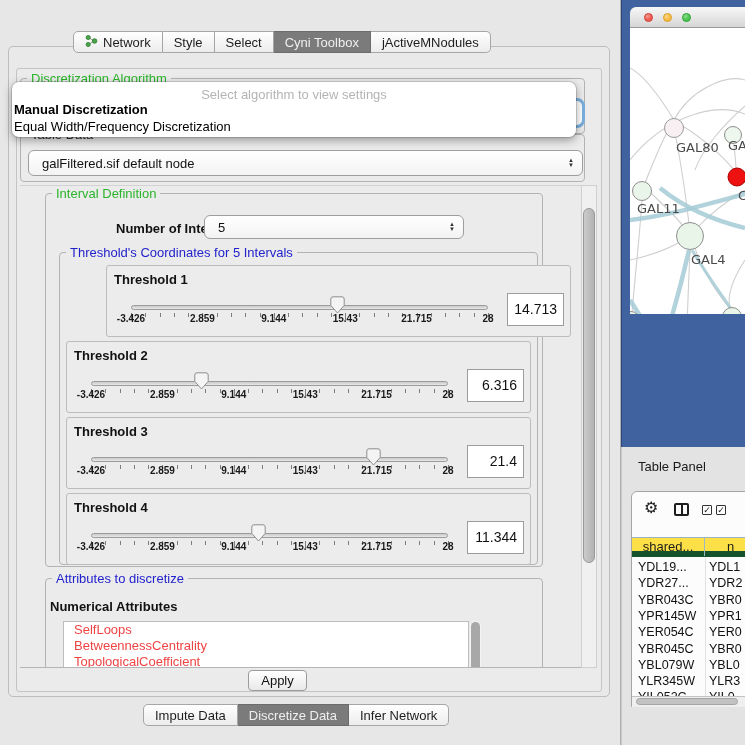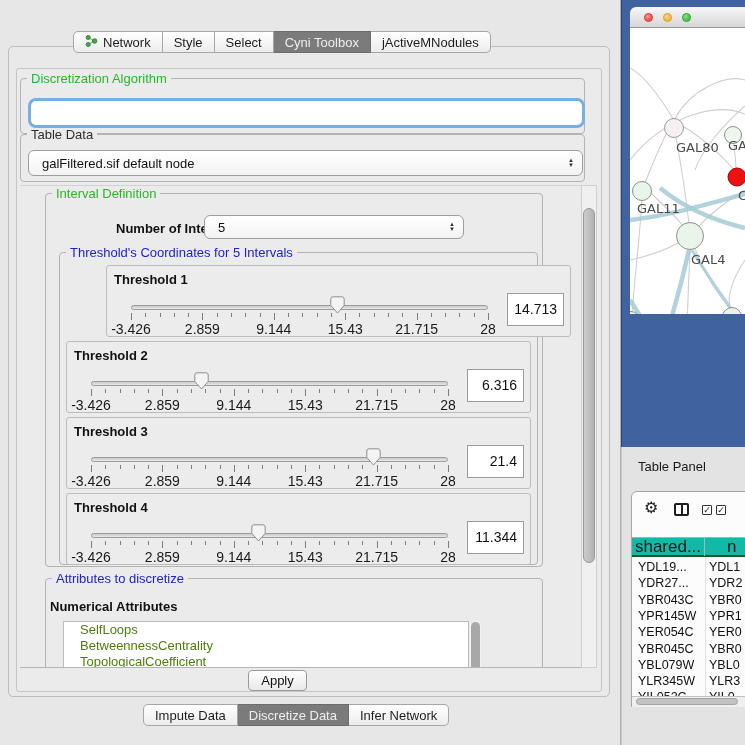--- a/index.html
+++ b/index.html
@@ -42,27 +42,27 @@
   #interval-box{left:25px;top:7px;width:498px;height:374px}
   #noi-label{position:absolute;left:70px;top:27px;font-weight:bold;font-size:13px;color:#111}
   #noi-combo{left:158px;top:21px;width:260px;height:24px}
   #thresholds-box{left:13px;top:58px;width:479px;height:313px;border:1px solid #b3b3b3;border-radius:4px;position:absolute;box-sizing:border-box}
   .tbox{position:absolute;left:6px;width:465px;height:72px;border:1px solid #bcbcbc;border-radius:3px;background:#ececec;box-sizing:border-box}
   .tlabel{position:absolute;left:7px;top:6px;font-weight:bold;font-size:13px;color:#111}
   .track{position:absolute;left:24px;top:39px;width:357px;height:5px;border:1px solid #9c9c9c;border-radius:3px;background:linear-gradient(#c9c9c9,#e8e8e8);box-sizing:border-box}
   .sthumb-svg{position:absolute;top:30px;width:15px;height:18px}
   .tick{position:absolute;width:1px;background:#7d7d7d;top:47px}
   .tick.major{height:7px}.tick.minor{height:4px}
-  .tlab{position:absolute;top:55px;transform:translateX(-50%);font-size:14px;font-weight:normal;color:#1a1a1a;white-space:nowrap}
+  .tlab{position:absolute;top:47px;transform:translateX(-50%);font-size:10px;font-weight:bold;color:#1a1a1a;white-space:nowrap}
   .vbox{position:absolute;left:400px;top:27px;width:57px;height:33px;background:#fff;border:1px solid #9c9c9c;
         font-size:14px;color:#111;text-align:right;line-height:31px;padding-right:6px;box-sizing:border-box}
   #attr-box{left:25px;top:392px;width:498px;height:100px}
   #attr-sub{position:absolute;left:4px;top:20px;font-weight:bold;font-size:13px;color:#111}
   #attr-list{position:absolute;left:17px;top:42px;width:406px;height:62px;background:#fff;border:1px solid #bdbdbd;overflow:hidden;box-sizing:border-box}
-  .litem{height:16px;line-height:16px;padding-left:16px;font-size:13px;color:#4d7c0f;white-space:nowrap}
+  .litem{height:16px;line-height:16px;padding-left:10px;font-size:13px;color:#ef4444;white-space:nowrap}
   #attr-sb{position:absolute;left:424px;top:42px;width:11px;height:58px;background:#f4f4f4;border-radius:6px}
   #attr-sb .at{position:absolute;left:1px;top:1px;width:9px;height:54px;background:#a8a8a8;border-radius:5px}
   #main-sb{position:absolute;left:581px;top:185px;width:16px;height:483px;background:#f0f0f0;border:1px solid #cfcfcf;box-sizing:border-box}
   #main-thumb{position:absolute;left:1px;top:22px;width:12px;height:355px;background:linear-gradient(90deg,#cccccc,#b2b2b2);border:1px solid #989898;border-radius:7px;box-sizing:border-box}
   #apply-btn{position:absolute;left:248px;top:670px;width:59px;height:21px;border:1px solid #9b9b9b;border-radius:4px;
              background:linear-gradient(#ffffff,#e9e9e9);font-size:13px;text-align:center;line-height:19px;color:#111;box-sizing:border-box}
   
   .net-window{position:absolute;left:621px;top:0;width:124px;height:447px;background:#40639f;border-left:1px solid #2d477a;box-sizing:border-box}
   .net-titlebar{position:absolute;left:8px;top:7px;width:116px;height:21px;background:linear-gradient(#f7f7f7,#d6d6d6);
                 border-radius:6px 0 0 0;border-bottom:1px solid #9a9a9a;box-sizing:border-box}
@@ -70,21 +70,21 @@
   .net-canvas{position:absolute;left:8px;top:28px;width:116px;height:286px;background:#ffffff;overflow:hidden}
   
   .tp-region{position:absolute;left:621px;top:447px;width:124px;height:298px;background:#e3e3e3;border-left:1px solid #c9c9c9;box-sizing:border-box}
   .tp-title{position:absolute;left:16px;top:12px;font-size:13px;color:#1a1a1a}
   .tp-box{position:absolute;left:9px;top:44px;width:115px;height:216px;background:#fcfcfc;border:1px solid #a5a5a5;border-radius:6px 0 0 0;box-sizing:border-box}
   .tp-gear{position:absolute;left:12px;top:6px;font-size:16px;color:#222}
   .tp-colicon{position:absolute;left:42px;top:11px;width:15px;height:13px;border:2px solid #1d1d1d;border-radius:2px;box-sizing:border-box}
   .tp-colicon .mid{position:absolute;left:5px;top:0;width:2px;height:9px;background:#1d1d1d}
   .tp-cb{position:absolute;width:10px;height:10px;border:1px solid #333;border-radius:1px;font-size:9px;line-height:9px;text-align:center;color:#222;box-sizing:border-box}
   #tp-cb1{left:70px;top:13px}#tp-cb2{left:84px;top:13px}
-  .tp-header{position:absolute;left:0;top:45px;width:114px;height:20px;background:#14b8a6;border-top:1px solid #9ab5c1;border-bottom:2px solid #14532d;font-size:17px;box-sizing:border-box}
+  .tp-header{position:absolute;left:0;top:45px;width:114px;height:20px;background:#fde047;border-top:1px solid #9ab5c1;border-bottom:6px solid #14532d;font-size:13px;box-sizing:border-box}
   .tp-h1{position:absolute;left:0;top:0;width:73px;text-align:center;line-height:18px;border-right:1px solid #9db8c4;color:#1a1a1a;box-sizing:border-box}
   .tp-h2{position:absolute;left:95px;top:0;line-height:18px;color:#1a1a1a}
   .tp-rows{position:absolute;left:0;top:66px;width:114px;height:138px;overflow:hidden;font-size:12.5px}
   .trow{position:absolute;left:0;width:114px;height:16px}
   .trow .c1{position:absolute;left:6px;line-height:16px;color:#111;white-space:nowrap}
   .trow .c2{position:absolute;left:77px;line-height:16px;color:#111;white-space:nowrap}
   .tp-vline{position:absolute;left:73px;top:66px;width:1px;height:138px;background:#e2e2e2}
   .tp-hsb{position:absolute;left:0;top:204px;width:114px;height:11px;background:#efefef;border-top:1px solid #c2c2c2;box-sizing:border-box}
   .tp-hsb .hthumb{position:absolute;left:4px;top:1px;width:102px;height:7px;background:#c2c2c2;border:1px solid #a5a5a5;border-radius:5px;box-sizing:border-box}
 </style>
@@ -121,20 +121,25 @@
       </div>
 
     <div class="outer-pane"></div>
     <div class="inner-pane"></div>
 
     <div class="groupbox" id="algo-box">
       <span class="gtitle gt-green">Discretization Algorithm</span>
     </div>
     <div id="algo-combo"></div>
 
+    <div id="popup">
+      <div class="popup-header">Select algorithm to view settings</div>
+      <div class="popup-item" id="popup-item-0">Manual Discretization</div>
+      <div class="popup-item" id="popup-item-1">Equal Width/Frequency Discretization</div>
+    </div>
 
     <div class="groupbox" id="tabledata-box">
       <span class="gtitle gt-dark">Table Data</span>
     </div>
     <div class="combo" id="td-combo">
       <span class="val">galFiltered.sif default node</span>
       <span class="stepper">
           <span>▲</span>
           <span>▼</span>
         </span>

